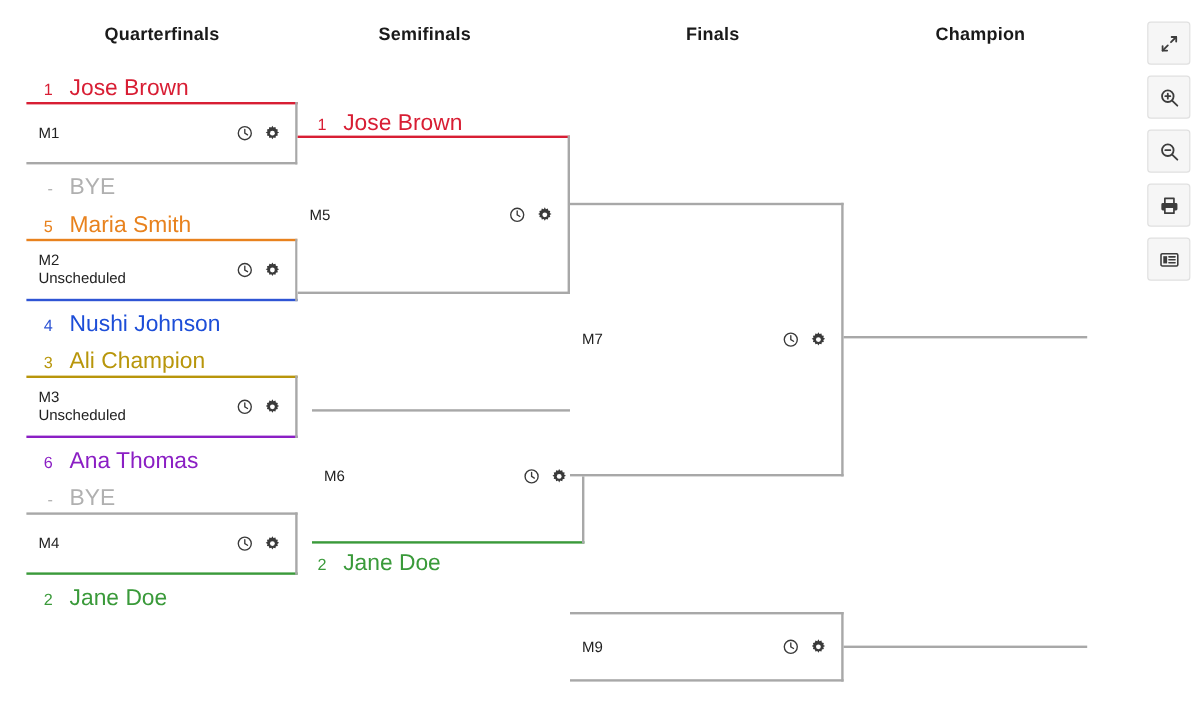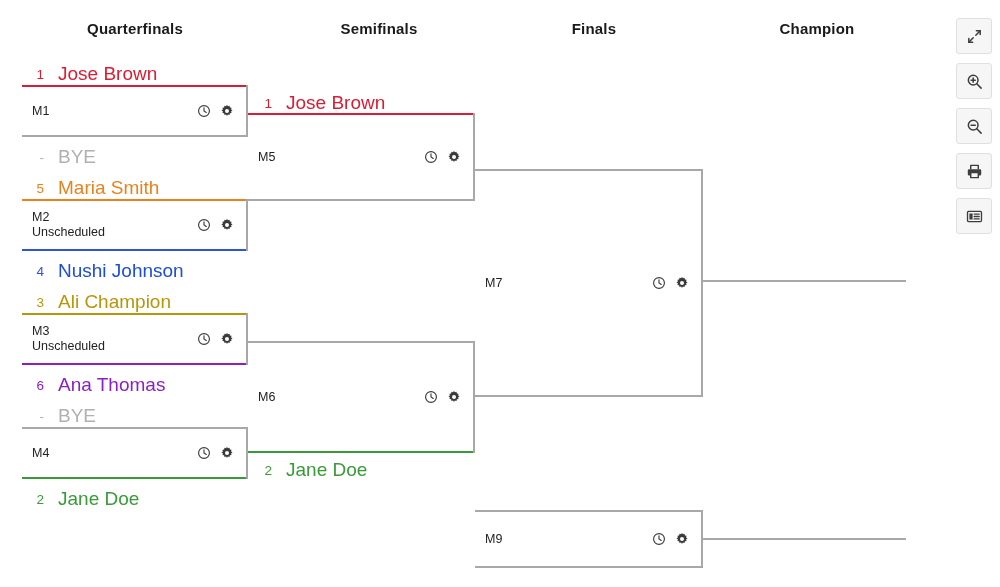--- a/index.html
+++ b/index.html
@@ -127,21 +127,21 @@
     color: #3d3d3d;
   }
   .tool svg { display: block; }
 </style>
 </head>
 <body>
 
 <div id="root">
 
   <div class="round-header" style="left:135px">Quarterfinals</div>
-  <div class="round-header" style="left:379px">Semifinals</div>
+  <div class="round-header" style="left:354px">Semifinals</div>
   <div class="round-header" style="left:594px">Finals</div>
   <div class="round-header" style="left:817px">Champion</div>
 
   <div class="player" style="left:22px; top:63px;">
     <span class="seed" style="color:#D81E34">1</span>
     <span class="pname" style="color:#D81E34">Jose Brown</span>
   </div>
   <div class="player" style="left:22px; top:146px;">
     <span class="seed" style="color:#b0b0b0">-</span>
     <span class="pname" style="color:#b0b0b0">BYE</span>
@@ -274,21 +274,21 @@
         </span>
       </div>
     </div>
   </div>
 
   <div class="player" style="left:250px; top:92px;">
     <span class="seed" style="color:#D81E34">1</span>
     <span class="pname" style="color:#D81E34">Jose Brown</span>
   </div>
 
-  <div class="match" style="left:248px; top:113px; width:227px; height:88px;">
+  <div class="match" style="left:248px; top:113px; width:227px; height:132px;">
     <div class="edge-top" style="background:#D81E34"></div>
     <div class="edge-bottom" style="background:#a8a8a8"></div>
     <div class="edge-right"></div>
     <div class="body">
       <div class="labels">
         <span class="m-id">M5</span>
       </div>
       <div class="tools">
         <span class="icon-btn">
           <svg width="14" height="14" viewBox="0 0 16 16" fill="none" stroke="currentColor" stroke-width="1.3">
@@ -299,21 +299,21 @@
         <span class="icon-btn">
           <svg width="14" height="14" viewBox="0 0 16 16" fill="currentColor">
             <path d="M8 0.9l1 1.7 1.9-.5.4 1.9 1.9.4-.5 1.9 1.7 1-1.7 1 .5 1.9-1.9.4-.4 1.9-1.9-.5-1 1.7-1-1.7-1.9.5-.4-1.9-1.9-.4.5-1.9-1.7-1 1.7-1-.5-1.9 1.9-.4.4-1.9 1.9.5z"></path>
             <circle cx="8" cy="8" r="2.3" fill="#ffffff"></circle>
           </svg>
         </span>
       </div>
     </div>
   </div>
 
-  <div class="match" style="left:248px; top:341px; width:227px; height:112px;">
+  <div class="match" style="left:260px; top:341px; width:227px; height:112px;">
     <div class="edge-top" style="background:#a8a8a8"></div>
     <div class="edge-bottom" style="background:#3A9A3A"></div>
     <div class="edge-right"></div>
     <div class="body">
       <div class="labels">
         <span class="m-id">M6</span>
       </div>
       <div class="tools">
         <span class="icon-btn">
           <svg width="14" height="14" viewBox="0 0 16 16" fill="none" stroke="currentColor" stroke-width="1.3">

